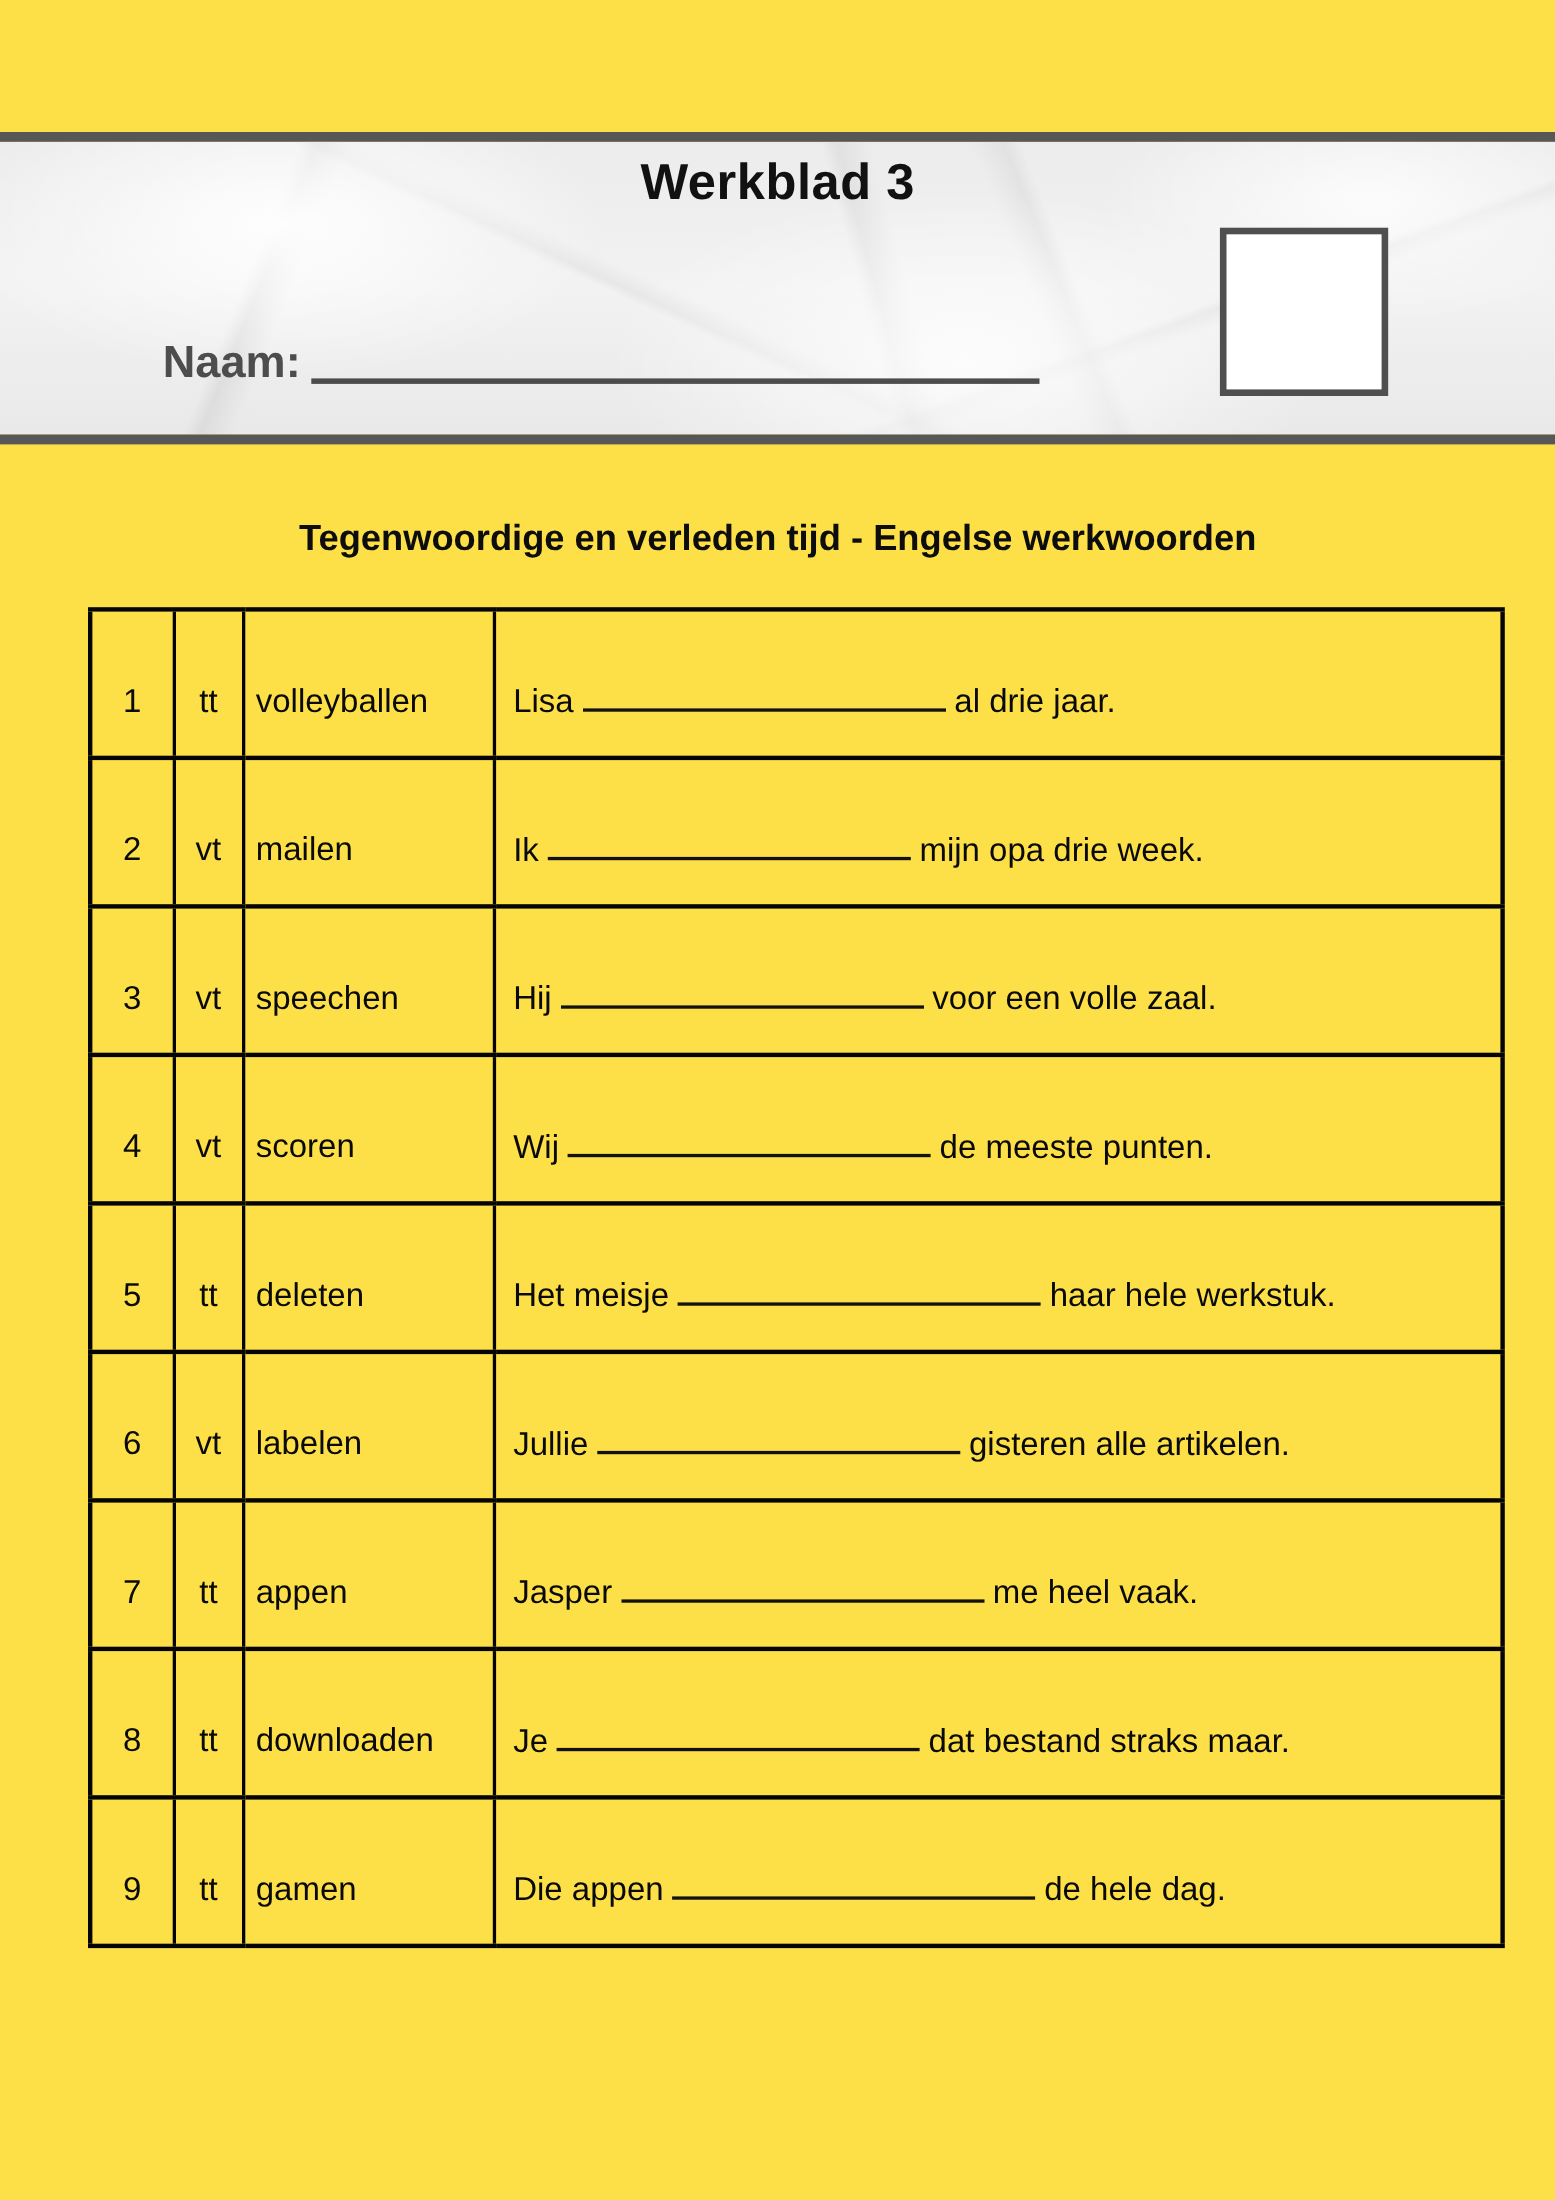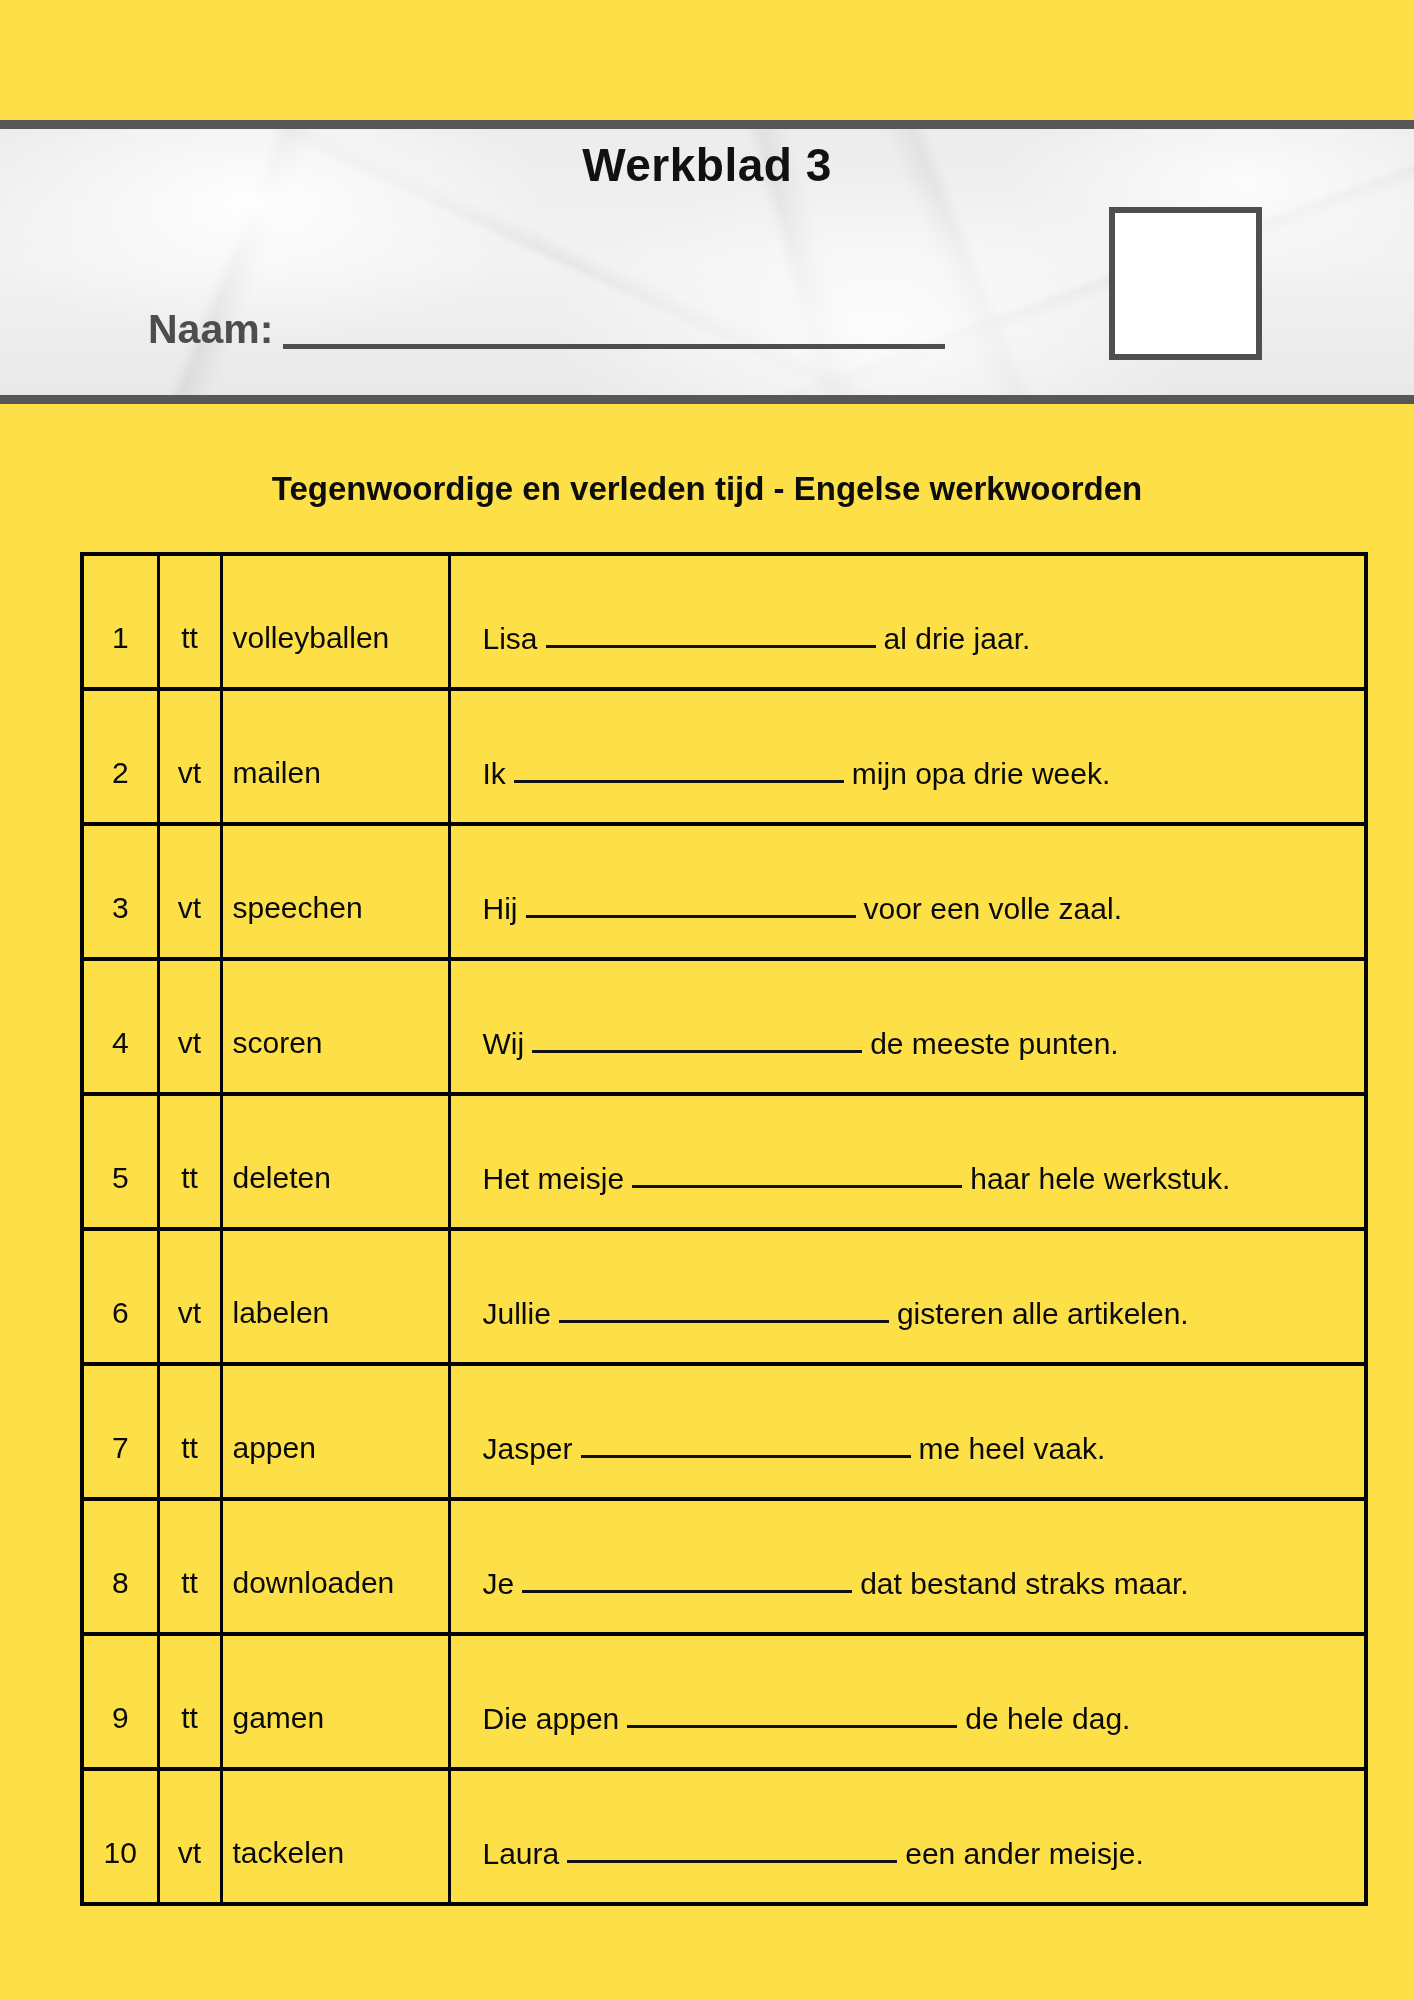--- a/index.html
+++ b/index.html
@@ -131,21 +131,21 @@
     vertical-align: bottom;
     padding-bottom: 33px;
     font-size: 30px;
     color: #0a0a0a;
     line-height: 1.1;
     white-space: nowrap;
     overflow: hidden;
   }
   td.cell-num, td.cell-tense { text-align: center; }
   td.cell-verb { padding-left: 10px; text-align: left; }
-  td.cell-sentence { padding-left: 32px; text-align: left; }
+  td.cell-sentence { padding-left: 16px; text-align: left; }
 
   .blank {
     display: inline-block;
     width: 330px;
     height: 0.95em;
     border-bottom: 3px solid #111111;
     margin: 0 8px;
     vertical-align: baseline;
   }
 </style>
@@ -223,22 +223,16 @@
         <td class="cell-tense">tt</td>
         <td class="cell-verb">downloaden</td>
         <td class="cell-sentence"><span>Je</span><span class="blank"></span><span>dat bestand straks maar.</span></td>
       </tr>
       <tr>
         <td class="cell-num">9</td>
         <td class="cell-tense">tt</td>
         <td class="cell-verb">gamen</td>
         <td class="cell-sentence"><span>Die appen</span><span class="blank"></span><span>de hele dag.</span></td>
       </tr>
-      <tr>
-        <td class="cell-num">10</td>
-        <td class="cell-tense">vt</td>
-        <td class="cell-verb">tackelen</td>
-        <td class="cell-sentence"><span>Laura</span><span class="blank"></span><span>een ander meisje.</span></td>
-      </tr>
     </tbody>
   </table>
 
 </div>
 
 </body></html>

